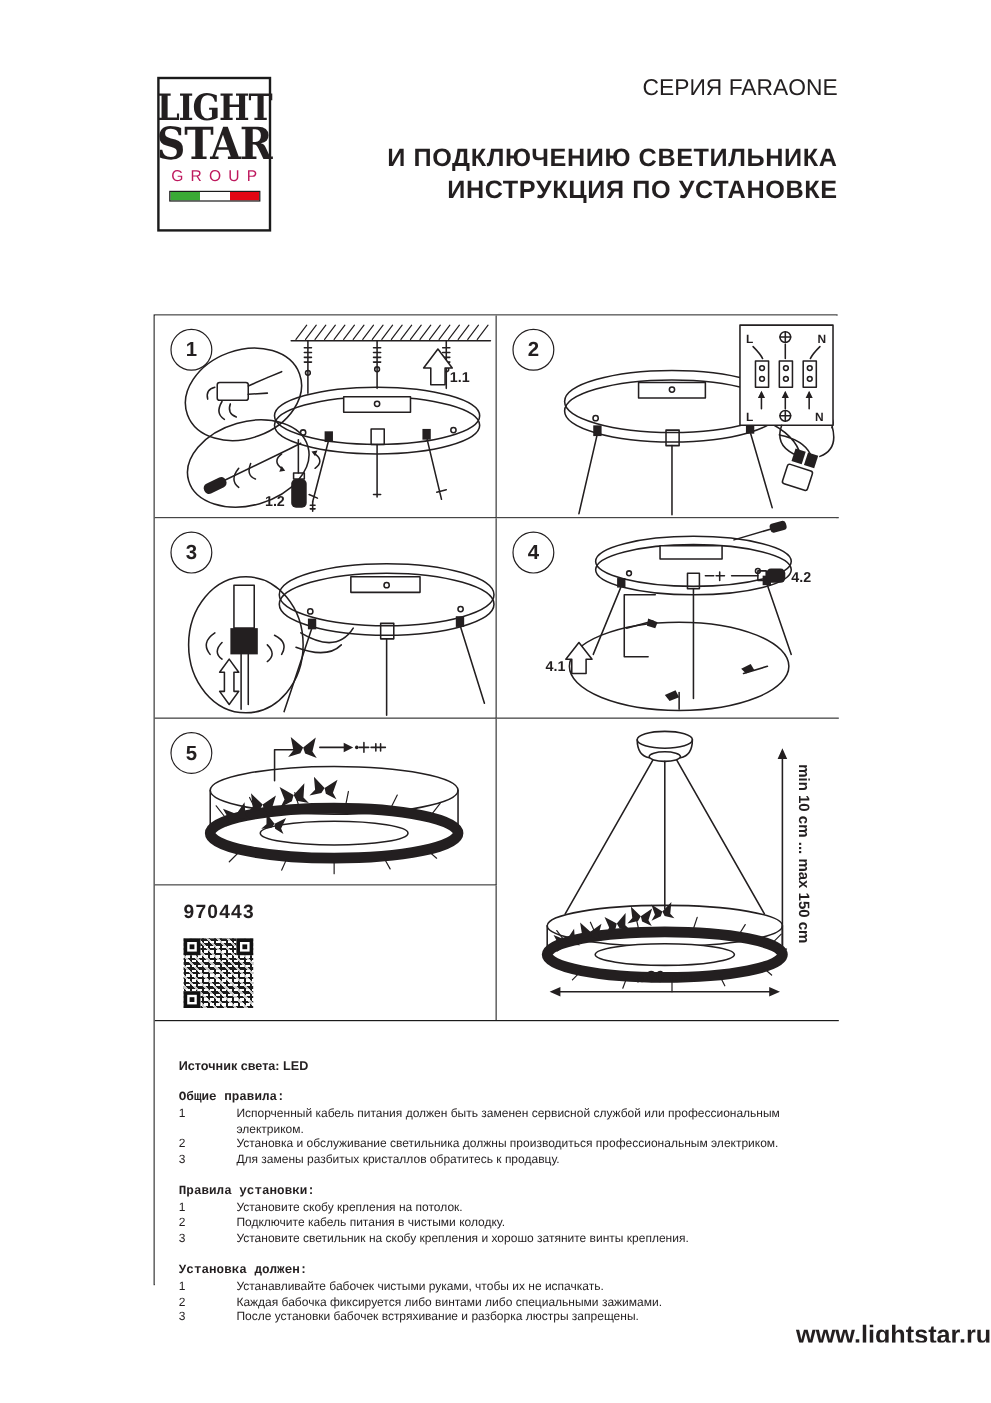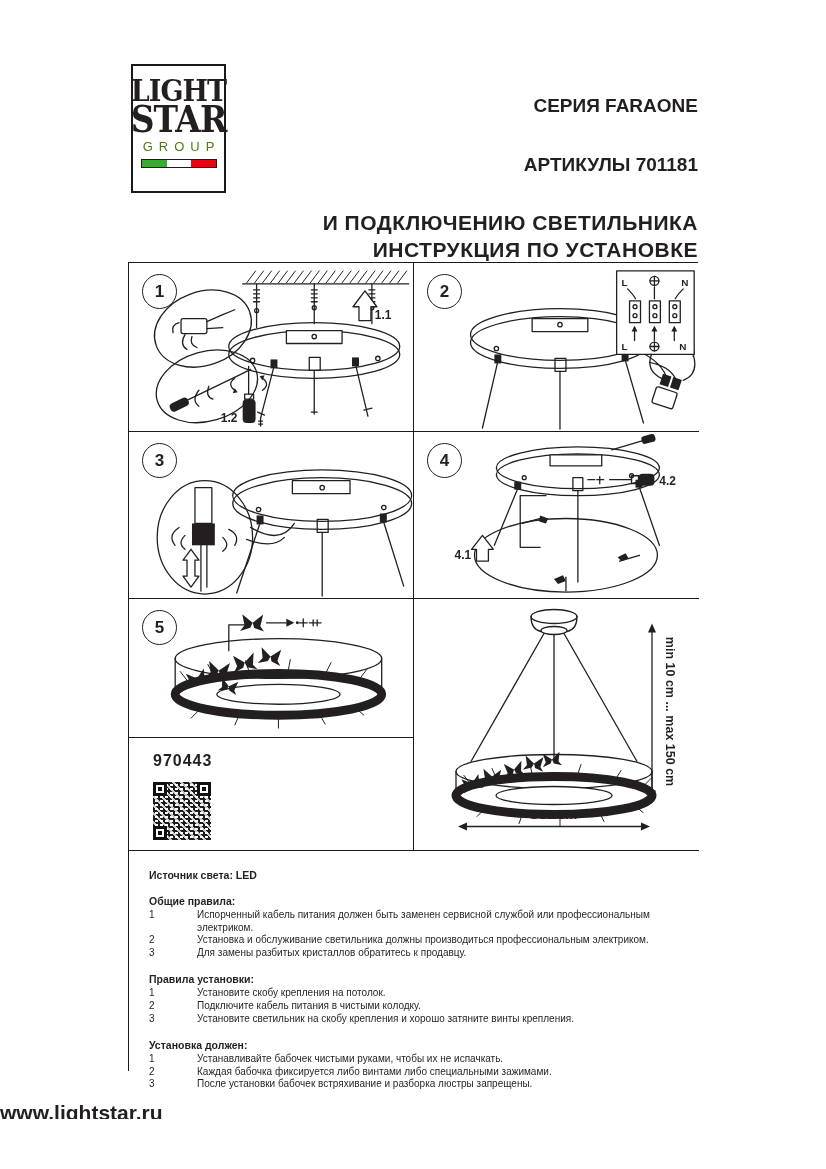--- a/index.html
+++ b/index.html
@@ -6,40 +6,40 @@
   .page{position:relative;width:826px;height:1119px;background:#fff;overflow:hidden;
         font-family:"Liberation Sans",sans-serif;color:#231f20;}
 
   
   .logo-box{position:absolute;left:131px;top:64px;width:95px;height:129px;border:2px solid #1a1a1a;
             box-sizing:border-box;display:flex;flex-direction:column;align-items:center;padding-top:12px;}
   .logo-light{font-family:"DejaVu Serif",serif;font-weight:bold;font-size:27px;line-height:26px;
               letter-spacing:-1px;transform:scaleY(1.12);}
   .logo-star{font-family:"DejaVu Serif",serif;font-weight:bold;font-size:33px;line-height:31px;
              letter-spacing:-1px;transform:scaleY(1.12);}
-  .logo-group{font-size:13px;letter-spacing:6px;padding-left:6px;margin-top:4px;color:#4d7c0f;}
+  .logo-group{font-size:13px;letter-spacing:6px;padding-left:6px;margin-top:4px;color:#be185d;}
   .logo-flag{width:76px;height:9px;border:1px solid #1a1a1a;margin-top:5px;box-sizing:border-box;}
 
   .title-block{position:absolute;right:128px;top:60px;text-align:right;}
-  .series-line{font-size:19px;font-weight:bold;line-height:27px;margin-top:32px;}
+  .series-line{font-size:19px;font-weight:normal;line-height:27px;}
   .instr-block{margin-top:31px;font-size:21px;font-weight:bold;line-height:27px;letter-spacing:.5px;}
 
   
   .grid{position:absolute;left:128px;top:262px;width:570px;height:809px;display:grid;
         grid-template-columns:285px 285px;grid-template-rows:169px 167px 139px 112px 222px;
         box-sizing:border-box;border:1.5px solid #1a1a1a;}
   .cell{position:relative;box-sizing:border-box;background:#fff;}
   .p1{grid-area:1/1;border-right:1.5px solid #1a1a1a;border-bottom:1.5px solid #1a1a1a;}
   .p2{grid-area:1/2;border-bottom:1.5px solid #1a1a1a;}
   .p3{grid-area:2/1;border-right:1.5px solid #1a1a1a;border-bottom:1.5px solid #1a1a1a;}
   .p4{grid-area:2/2;border-bottom:1.5px solid #1a1a1a;}
   .p5{grid-area:3/1;border-right:1.5px solid #1a1a1a;border-bottom:1.5px solid #1a1a1a;}
   .pqr{grid-area:4/1;border-right:1.5px solid #1a1a1a;}
   .pch{grid-area:3/2/5/3;}
-  .ptext{grid-area:5/1/6/3;border-top:1.5px solid #1a1a1a;padding:18px 20px;}
+  .ptext{grid-area:5/1/6/3;border-top:1.5px solid #1a1a1a;padding:32px 20px;}
 
   .step-circle{position:absolute;left:13px;top:11px;width:33px;height:33px;border:1.7px solid #231f20;
                border-radius:50%;display:flex;align-items:center;justify-content:center;
                font-size:17px;font-weight:bold;background:#fff;z-index:2;}
 
   svg.d{position:absolute;inset:0;width:100%;height:100%;}
   svg.d path,svg.d ellipse,svg.d rect,svg.d circle,svg.d line{
       stroke:#231f20;fill:none;stroke-width:1.3;stroke-linecap:round;stroke-linejoin:round;}
   svg.d .thin{stroke-width:1;}
   svg.d .band{stroke-width:9;}
@@ -57,43 +57,42 @@
         repeating-linear-gradient(45deg,rgba(255,255,255,.75) 0 2px,transparent 2px 6px),
         repeating-linear-gradient(0deg,#1c1c1c 0 2px,transparent 2px 4px),
         repeating-linear-gradient(90deg,#1c1c1c 0 2px,#fff 2px 5px);}
   .qr i{position:absolute;width:14px;height:14px;border:3px solid #111;background:#fff;box-sizing:border-box;}
   .qr i::after{content:"";position:absolute;inset:2px;background:#111;}
   .qr .f1{left:0;top:0;} .qr .f2{right:0;top:0;} .qr .f3{left:0;bottom:0;}
   .qr-notes{position:absolute;left:100px;top:44px;font-size:11px;line-height:15px;}
 
   
   .src-line{font-weight:bold;font-size:10.5px;}
-  .sec-title{font-weight:bold;font-size:10.5px;margin-top:14px;margin-bottom:2px;}
+  .sec-title{font-weight:bold;font-size:10.5px;margin-top:14px;margin-bottom:2px;font-family:Liberation Mono, monospace;}
   .rule-row{display:flex;font-size:10px;line-height:12.6px;}
   .rule-row .n{width:16px;flex:none;}
   .rule-row .t{flex:1;margin-left:32px;}
 
-  .footer{position:absolute;left:0;right:0;top:1101px;text-align:left;
+  .footer{position:absolute;left:0;right:0;top:1101px;text-align:right;
           font-size:21px;font-weight:bold;}
 </style>
 </head>
 <body>
 
 <div class="page">
 
   <div class="logo-box">
     <div class="logo-light">LIGHT</div>
     <div class="logo-star">STAR</div>
     <div class="logo-group">GROUP</div>
     <div class="logo-flag" style="background:linear-gradient(90deg,#3aaa35 0 33.4%,#fff 33.4% 66.6%,#e30613 66.6% 100%);"></div>
   </div>
 
   <div class="title-block">
     <div class="series-line">СЕРИЯ FARAONE</div>
-    <div class="series-line">АРТИКУЛЫ 701181</div>
     <div class="instr-block">
       <div>И ПОДКЛЮЧЕНИЮ СВЕТИЛЬНИКА</div>
       <div>ИНСТРУКЦИЯ ПО УСТАНОВКЕ</div>
     </div>
   </div>
 
   <div class="grid">
 
     <div class="cell p1">
       <div class="step-circle">1</div>

